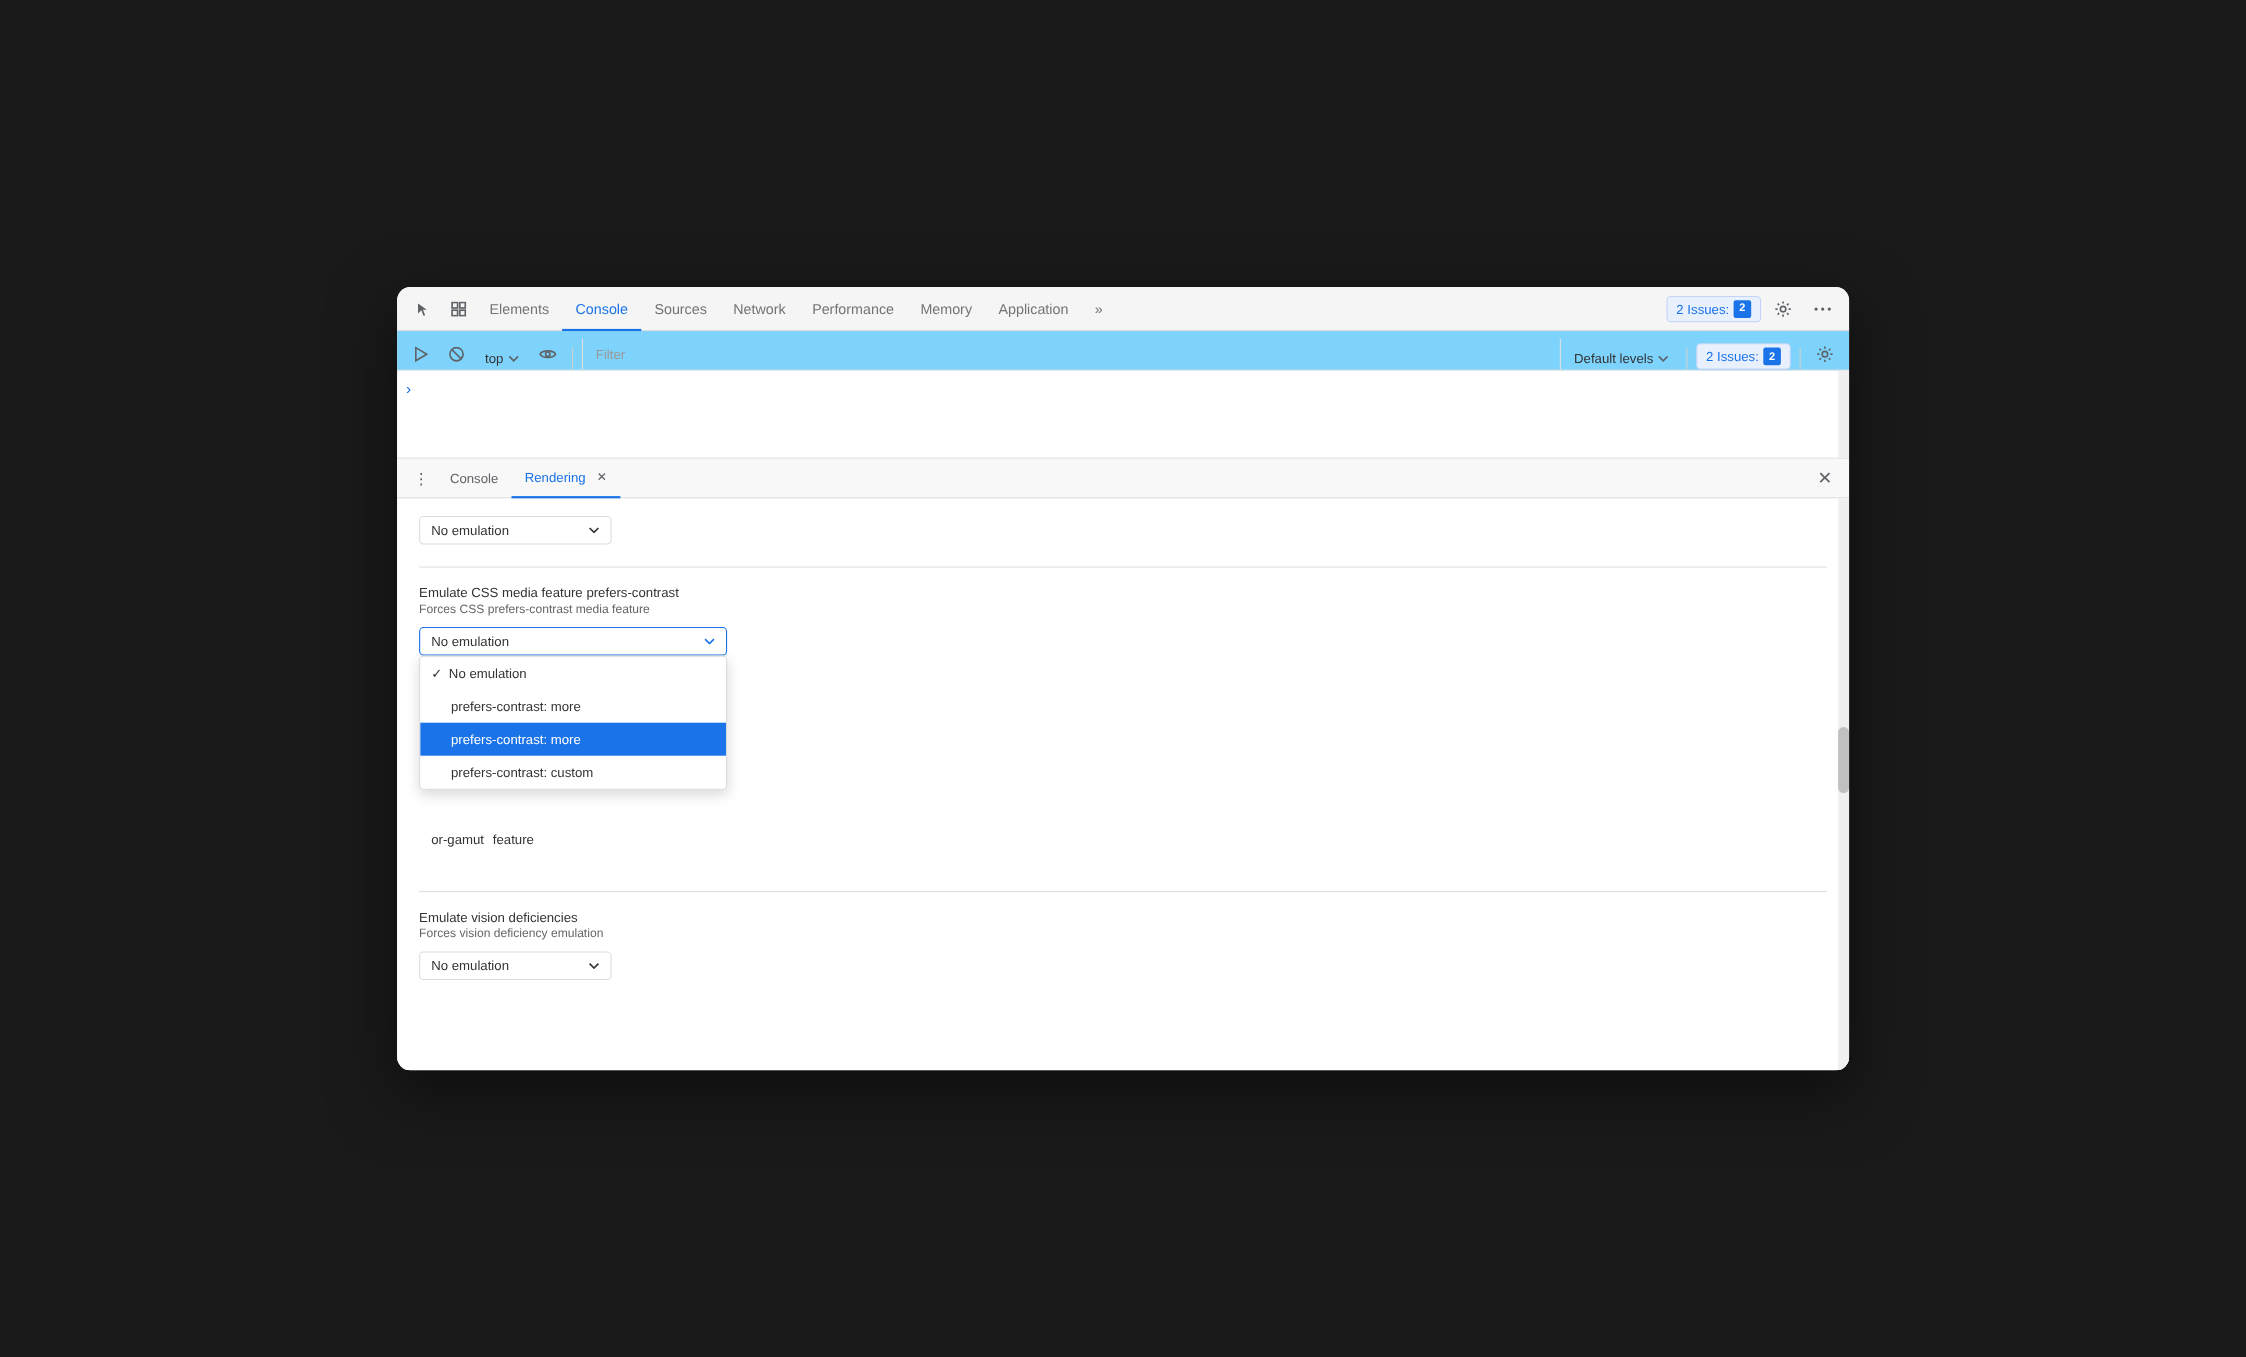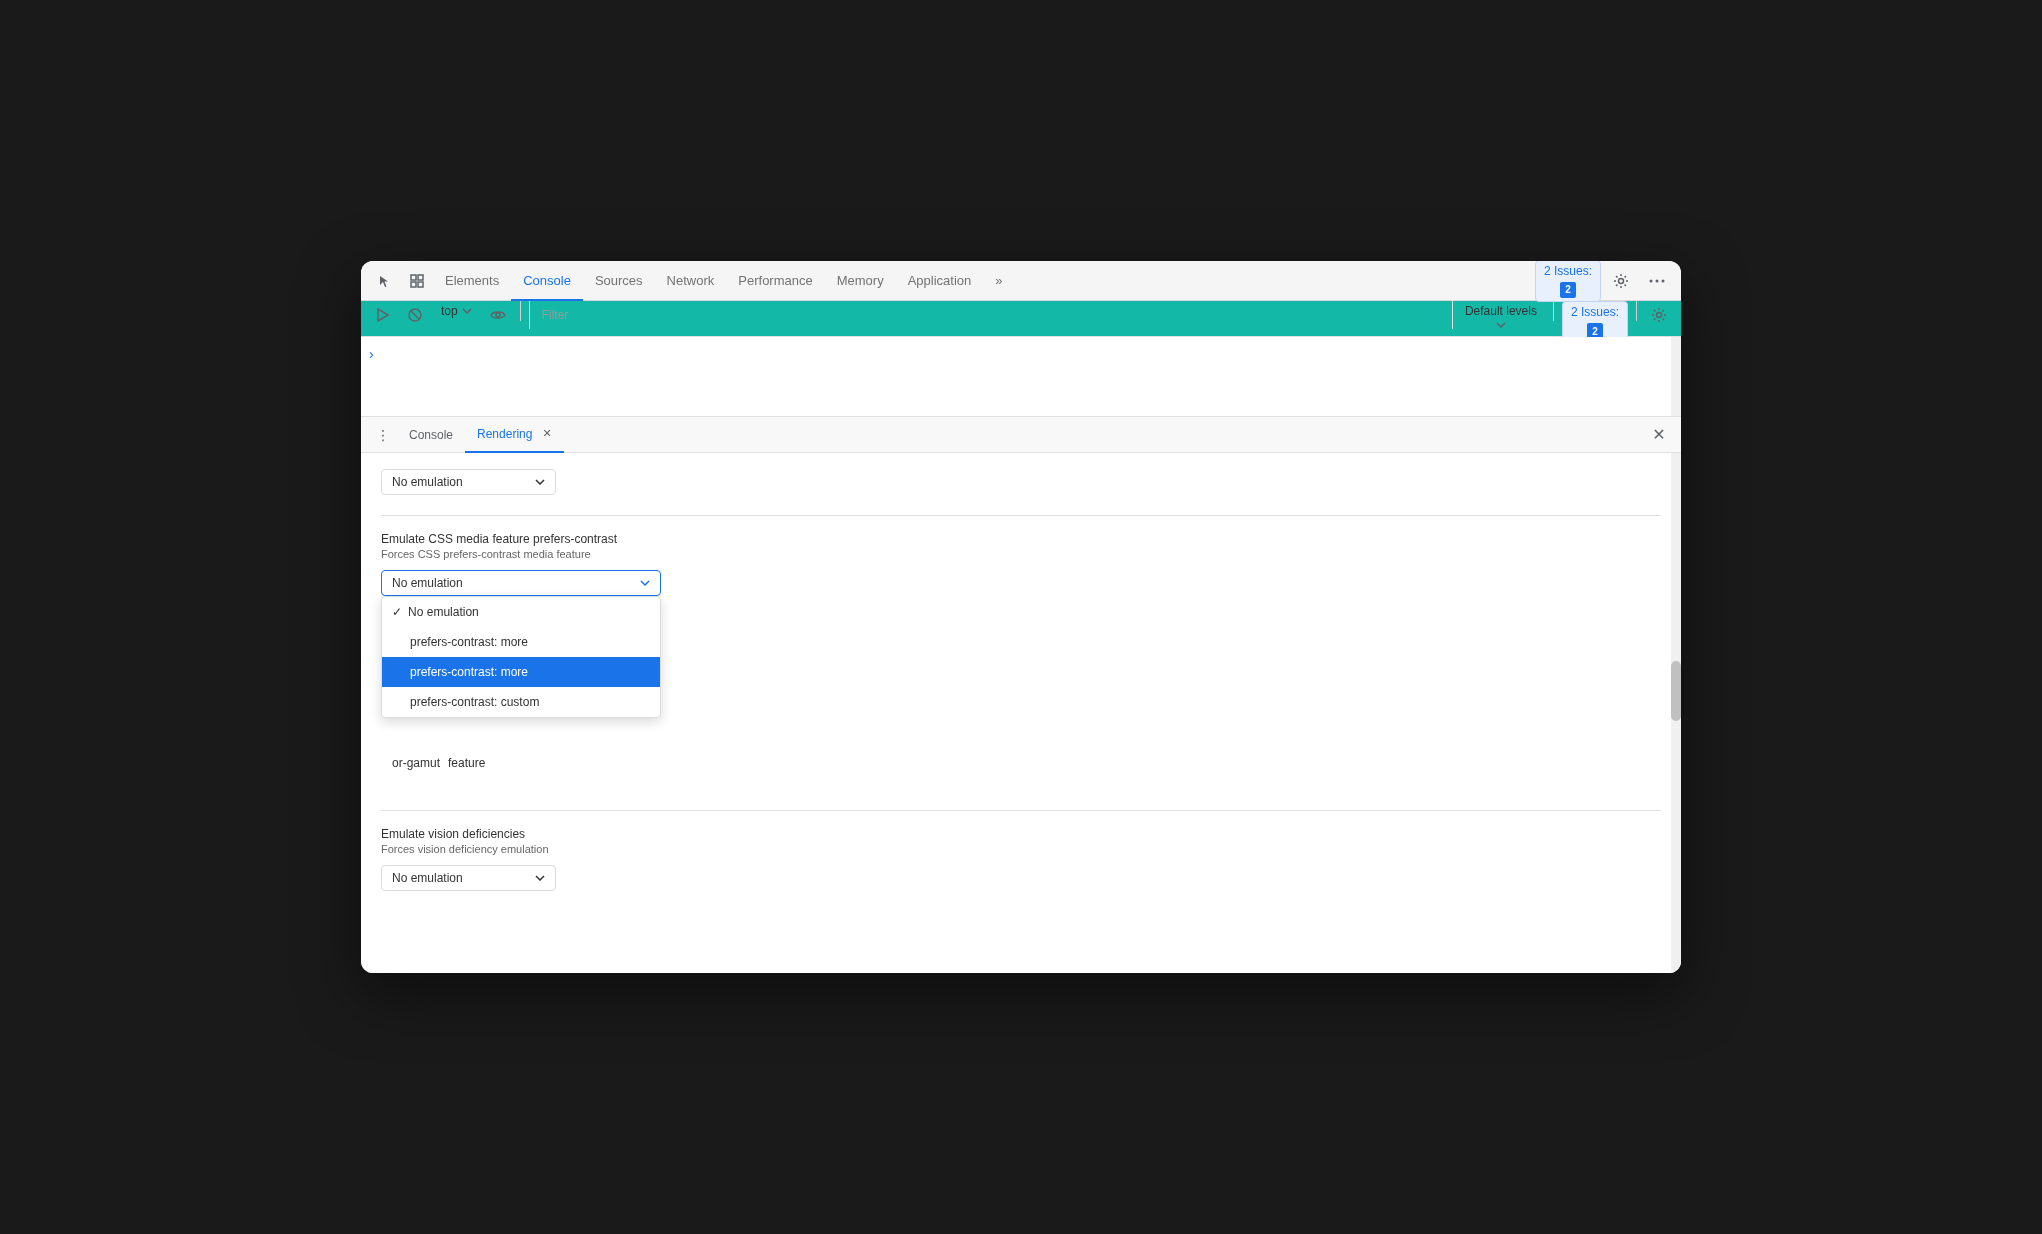--- a/index.html
+++ b/index.html
@@ -103,38 +103,37 @@
       display: flex;
       align-items: center;
       gap: 4px;
       background: #e8f0fe;
       border: 1px solid #c5d4f6;
       border-radius: 4px;
       padding: 3px 8px;
       font-size: 12px;
       color: #1a73e8;
       cursor: pointer;
-      flex-direction: column;
     }
     .issues-icon {
       width: 16px;
       height: 16px;
       background: #1a73e8;
       border-radius: 2px;
       display: flex;
       align-items: center;
       justify-content: center;
       color: white;
       font-size: 10px;
       font-weight: bold;
     }
     .toolbar {
-      background: #14b8a6;
-      display: flex;
-      align-items: flex-start;
+      background: #7dd3fc;
+      display: flex;
+      align-items: flex-end;
       border-bottom: 1px solid #e0e0e0;
       padding: 0 8px;
       height: 36px;
       gap: 4px;
     }
     .toolbar-btn {
       width: 28px;
       height: 28px;
       display: flex;
       align-items: center;
@@ -179,21 +178,20 @@
       display: flex;
       align-items: center;
       gap: 4px;
       padding: 3px 8px;
       border: none;
       background: transparent;
       cursor: pointer;
       font-size: 12px;
       color: #333;
       white-space: nowrap;
-      flex-direction: column;
     }
     .console-area {
       background: white;
       min-height: 80px;
       border-bottom: 1px solid #e0e0e0;
       padding: 8px;
       position: relative;
     }
     .chevron-right {
       color: #1a73e8;

